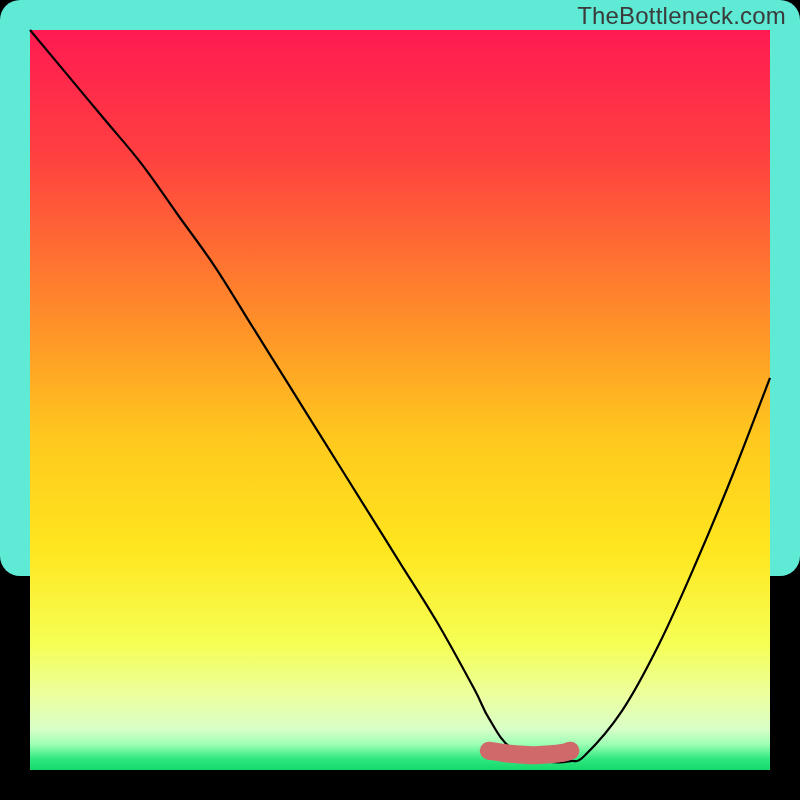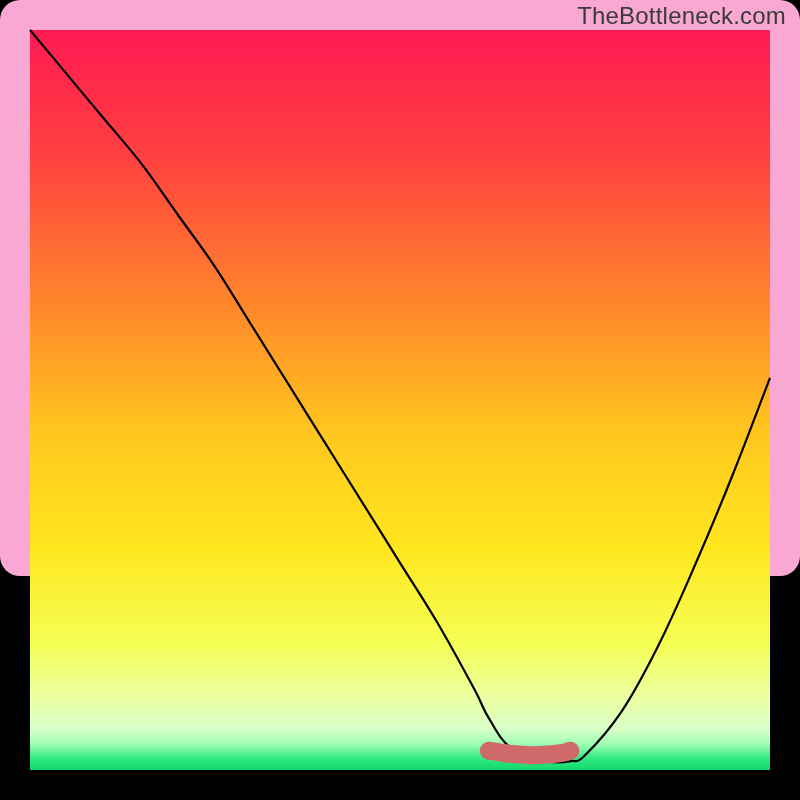--- a/index.html
+++ b/index.html
@@ -9,21 +9,21 @@
     height: 800px;
     background: #000;
     overflow: hidden;
   }
   .frame {
     position: absolute;
     top: 0;
     left: 0;
     width: 800px;
     height: 576px;
-    background: #f9a8d4;
+    background: #5eead4;
     border-radius: 20px;
   }
   .watermark {
     position: absolute;
     top: 2px;
     right: 14px;
     font-family: Arial, Helvetica, sans-serif;
     font-size: 24px;
     color: #3a3a3a;
     letter-spacing: 0.2px;

